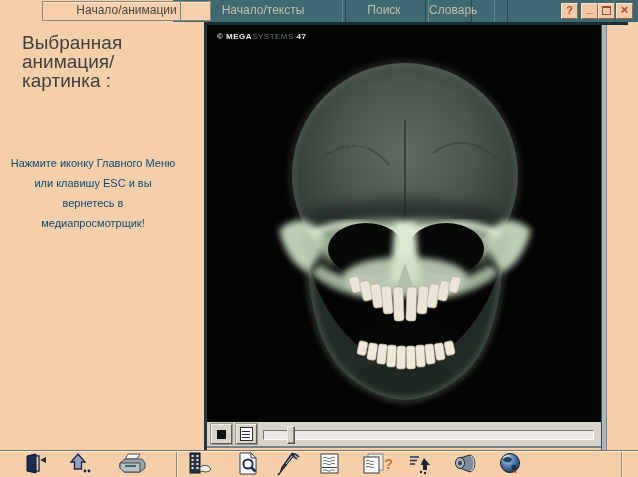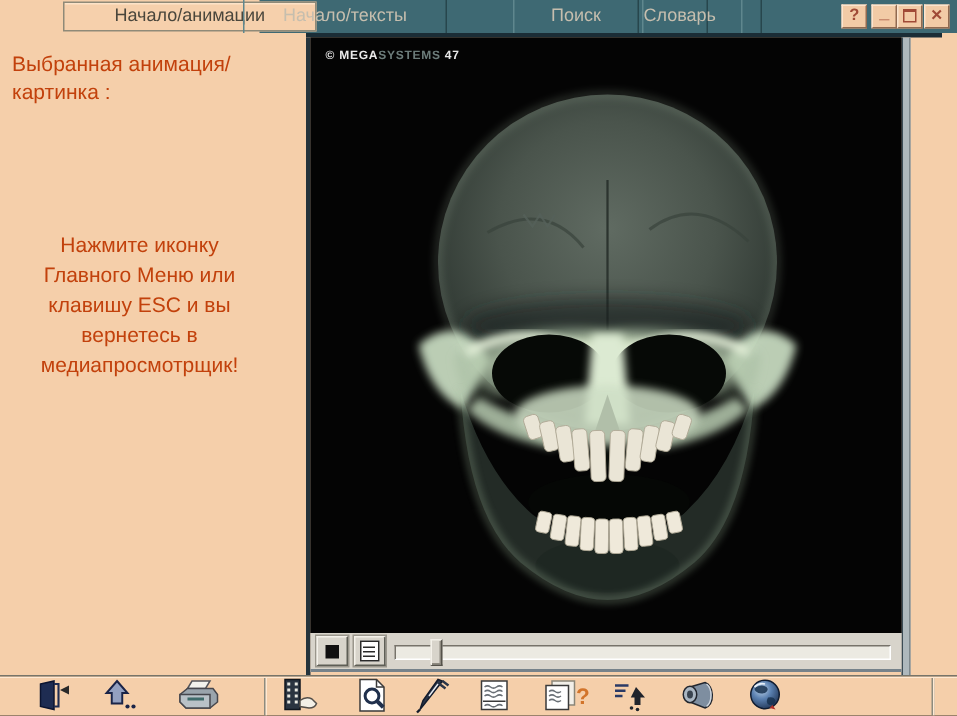--- a/index.html
+++ b/index.html
@@ -15,47 +15,47 @@
     position:absolute;left:2px;top:1px;width:169px;height:20px;
     background:#f6d0ac;border:1px solid #8f8a78;
     box-shadow:inset 0 1px 0 #fde3c8;
     color:#4a463c;font-size:12px;text-align:center;line-height:17px;cursor:pointer;margin-left:40px;
   }
   .teal-tab{
     position:absolute;top:0;height:22px;
     border-left:1px solid #5f878e;border-right:1px solid #27464d;
     color:#c6beae;font-size:12px;text-align:center;line-height:21px;cursor:pointer;
   }
-  .tab-texts{left:162px;width:136px}
+  .tab-texts{left:180px;width:166px}
   .tab-search{left:342px;width:84px}
   .tab-dict{left:428px;width:44px}
   .tab-spacer{left:494px;width:14px}
   .navy-line{position:absolute;left:204px;top:22px;width:424px;height:3px;background:#1b2d36}
   .winbtn{
     position:absolute;top:3px;width:17px;height:16px;
     background:#f2cba6;
     border-top:1px solid #fce4cd;border-left:1px solid #fce4cd;
     border-right:1px solid #916a50;border-bottom:1px solid #916a50;
     color:#a04a36;font-size:11px;font-weight:bold;text-align:center;line-height:13px;
     cursor:pointer;
   }
   .btn-help{left:561px}
   .btn-min{left:581px;line-height:9px;font-size:12px}
   .btn-max{left:598px}
   .btn-close{left:616px;font-size:13px;line-height:12px}
   .maxbox{display:inline-block;width:9px;height:9px;border:1px solid #a04a36;border-top-width:2px;margin-top:2px}
   
-  .sel-block{position:absolute;left:8px;top:33px;width:152px;font-size:14px;color:#c2410c;line-height:19px}
-  .hint-text{position:absolute;left:10px;top:153px;width:166px;font-size:14px;color:#c2410c;text-align:center;line-height:20px}
+  .sel-block{position:absolute;left:22px;top:33px;width:152px;font-size:19px;color:#404040;line-height:19px}
+  .hint-text{position:absolute;left:10px;top:153px;width:166px;font-size:11px;color:#0c4a6e;text-align:center;line-height:20px}
   
   .viewer-left-border{position:absolute;left:204px;top:25px;width:3px;height:425px;background:#24333c}
   .viewer-canvas{position:absolute;left:207px;top:25px;width:394px;height:397px;background:#040404}
   .viewer-right-border{position:absolute;left:601px;top:25px;width:6px;height:425px;background:#aeb8bc;border-left:1px solid #3c4c55;border-right:1px solid #7e888c}
   .copyright{position:absolute;left:10px;top:7px;font-size:8px;font-weight:bold;letter-spacing:.5px;color:#e9e9e9;z-index:2}
-  .copyright .mid{color:#6c7c7a;font-weight:bold}
+  .copyright .mid{color:#6c7c7a;font-weight:normal}
   
   .mediabar{position:absolute;left:207px;top:422px;width:394px;height:26px;background:#d8d4cb;border-bottom:2px solid #76828a}
   .mbtn{
     position:absolute;top:2px;width:21px;height:20px;background:#d8d4cb;
     border-top:1px solid #f4f1ea;border-left:1px solid #f4f1ea;
     border-right:1px solid #5e5e56;border-bottom:1px solid #5e5e56;
     box-shadow:0 0 0 1px #9a968c;cursor:pointer;
   }
   .mbtn-stop{left:4px}
   .mbtn-playlist{left:29px}

